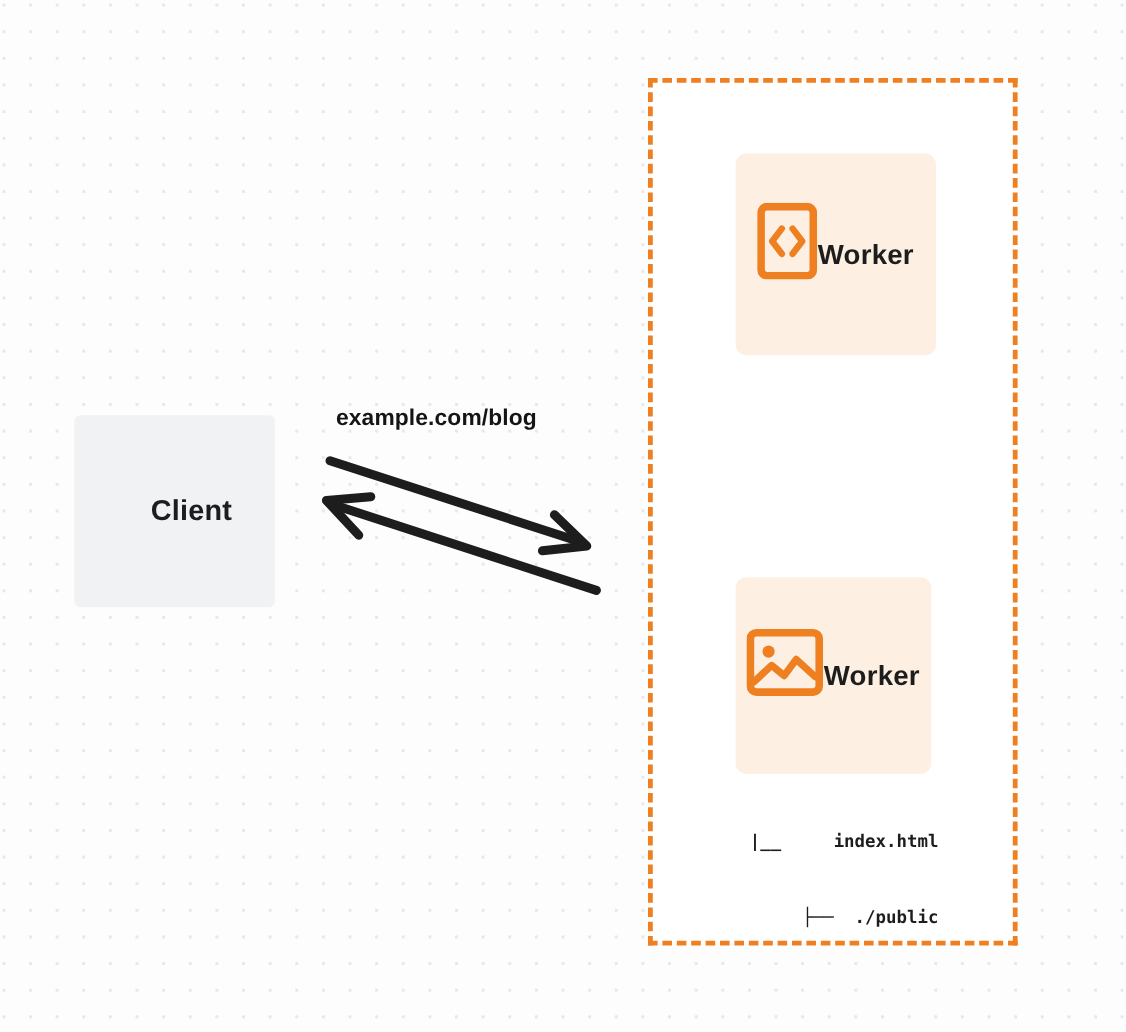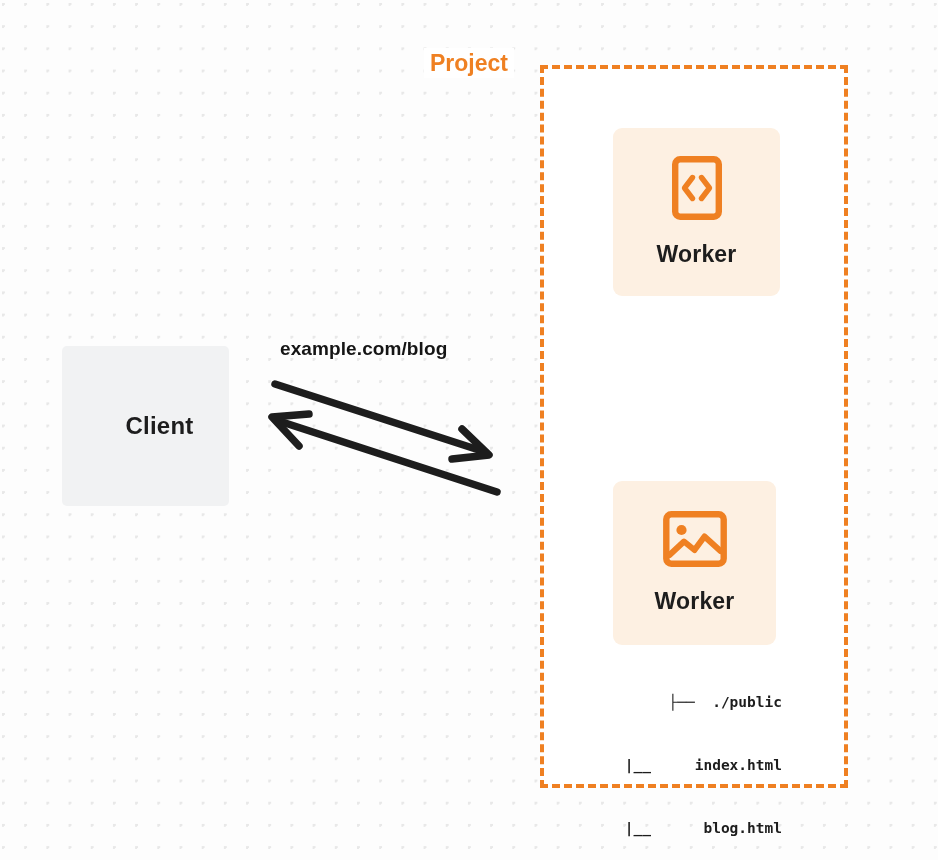--- a/index.html
+++ b/index.html
@@ -53,21 +53,21 @@
     padding: 0 6px;
     line-height: 30px;
     display: inline-block;
   }
 
   
   .card {
     position: absolute;
     box-sizing: border-box;
     display: flex;
-    flex-direction: column;
+    flex-direction: row;
     align-items: center;
     justify-content: center;
   }
   .card-orange {
     background: #fdf0e2;
     border-radius: 9px;
   }
   .card-gray {
     background: #f1f2f3;
     border-radius: 5px;
@@ -136,23 +136,20 @@
     letter-spacing: 0.1px;
     white-space: nowrap;
   }
 </style>
 </head>
 <body>
 
 <div id="canvas">
 
   <div class="project-box"></div>
-  <div class="project-label">
-    <span>Project</span>
-  </div>
 
   <div id="worker-card" class="card card-orange">
     <span class="card-icon">
       <svg width="50" height="64" viewBox="0 0 50 64" fill="none" xmlns="http://www.w3.org/2000/svg">
         <rect x="3.2" y="3.2" width="43.6" height="57.6" rx="5" ry="5" stroke="#ef8022" stroke-width="6.4" fill="none"></rect>
         <path d="M20.5 21.5 L12.5 32 L20.5 42.5" stroke="#ef8022" stroke-width="5.4" fill="none" stroke-linecap="round" stroke-linejoin="round"></path>
         <path d="M29.5 21.5 L37.5 32 L29.5 42.5" stroke="#ef8022" stroke-width="5.4" fill="none" stroke-linecap="round" stroke-linejoin="round"></path>
       </svg>
     </span>
     <span class="card-title">Worker</span>
@@ -163,23 +160,22 @@
       <svg width="64" height="56" viewBox="0 0 64 56" fill="none" xmlns="http://www.w3.org/2000/svg">
         <rect x="3.3" y="3.3" width="57.4" height="49.4" rx="5" ry="5" stroke="#ef8022" stroke-width="6.4" fill="none"></rect>
         <circle cx="18.5" cy="19" r="5.1" fill="#ef8022"></circle>
         <path d="M6.5 44 L21 30.5 L31.5 39 L41.5 25.5 L57.5 40" stroke="#ef8022" stroke-width="6" fill="none" stroke-linecap="round" stroke-linejoin="round"></path>
       </svg>
     </span>
     <span class="card-title">Worker</span>
   </div>
 
   <div class="file-tree">
+    <span class="row">|__     index.html</span>
     <span class="row">├──  ./public</span>
-    <span class="row">|__     index.html</span>
-    <span class="row">|__      blog.html</span>
     
   </div>
 
   <div id="client-card" class="card card-gray">
     <span class="card-title">Client</span>
   </div>
 
   <svg id="arrow-layer" viewBox="0 0 938 860" xmlns="http://www.w3.org/2000/svg">
 
     <g>

